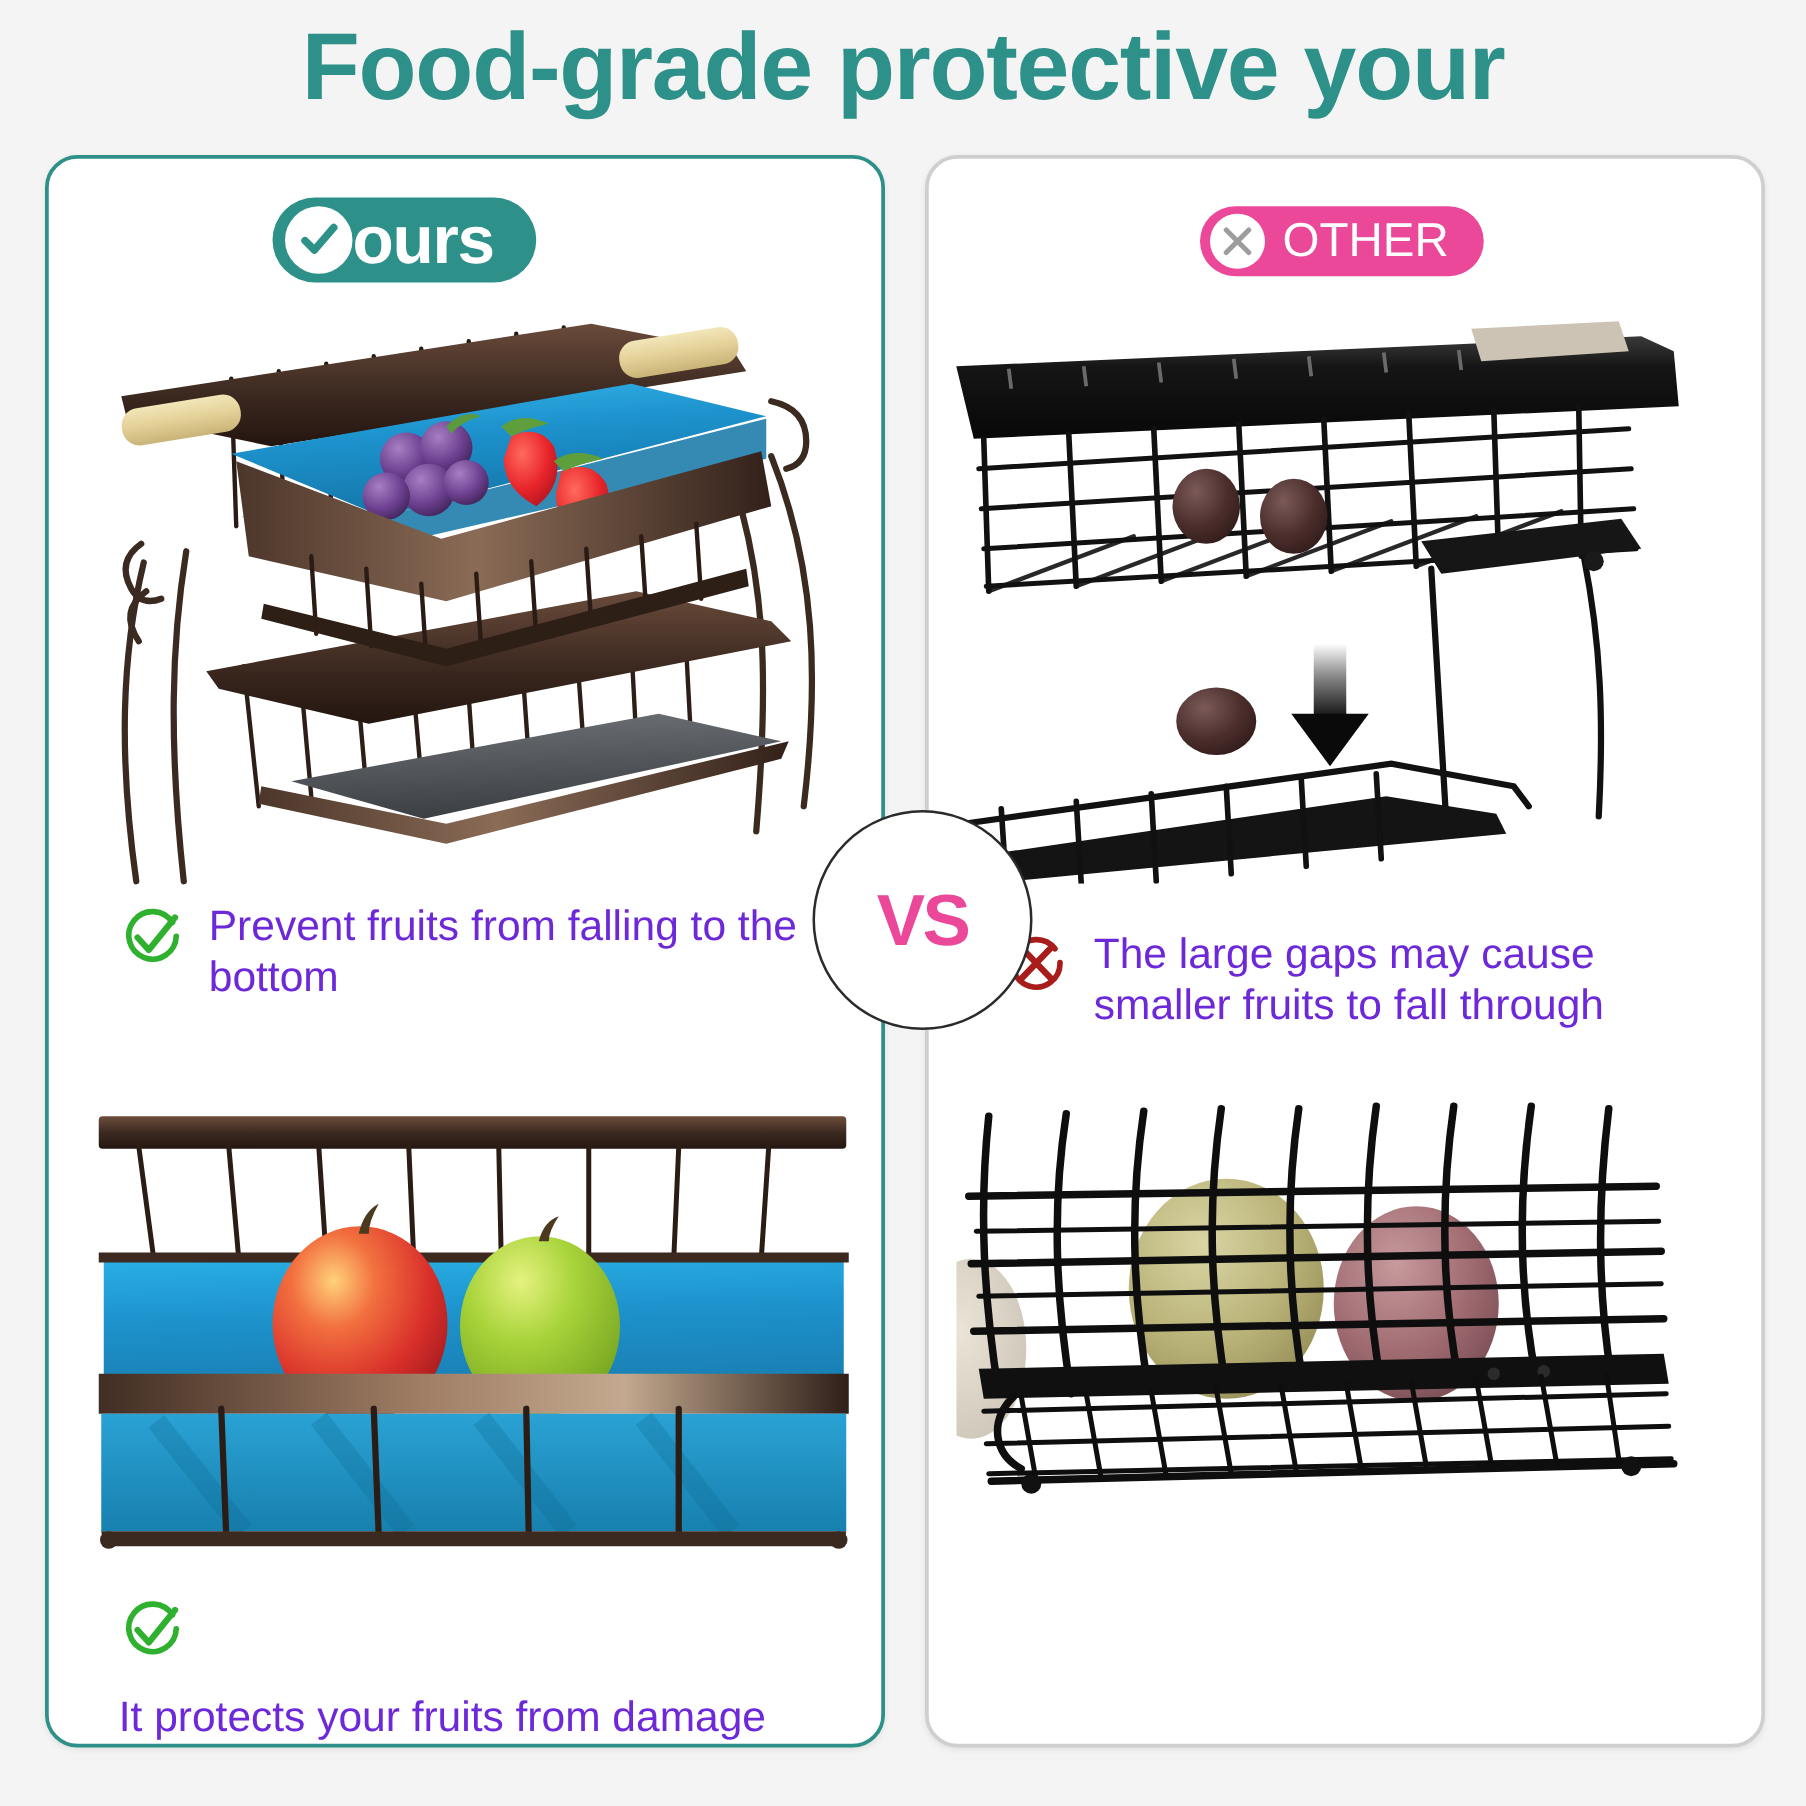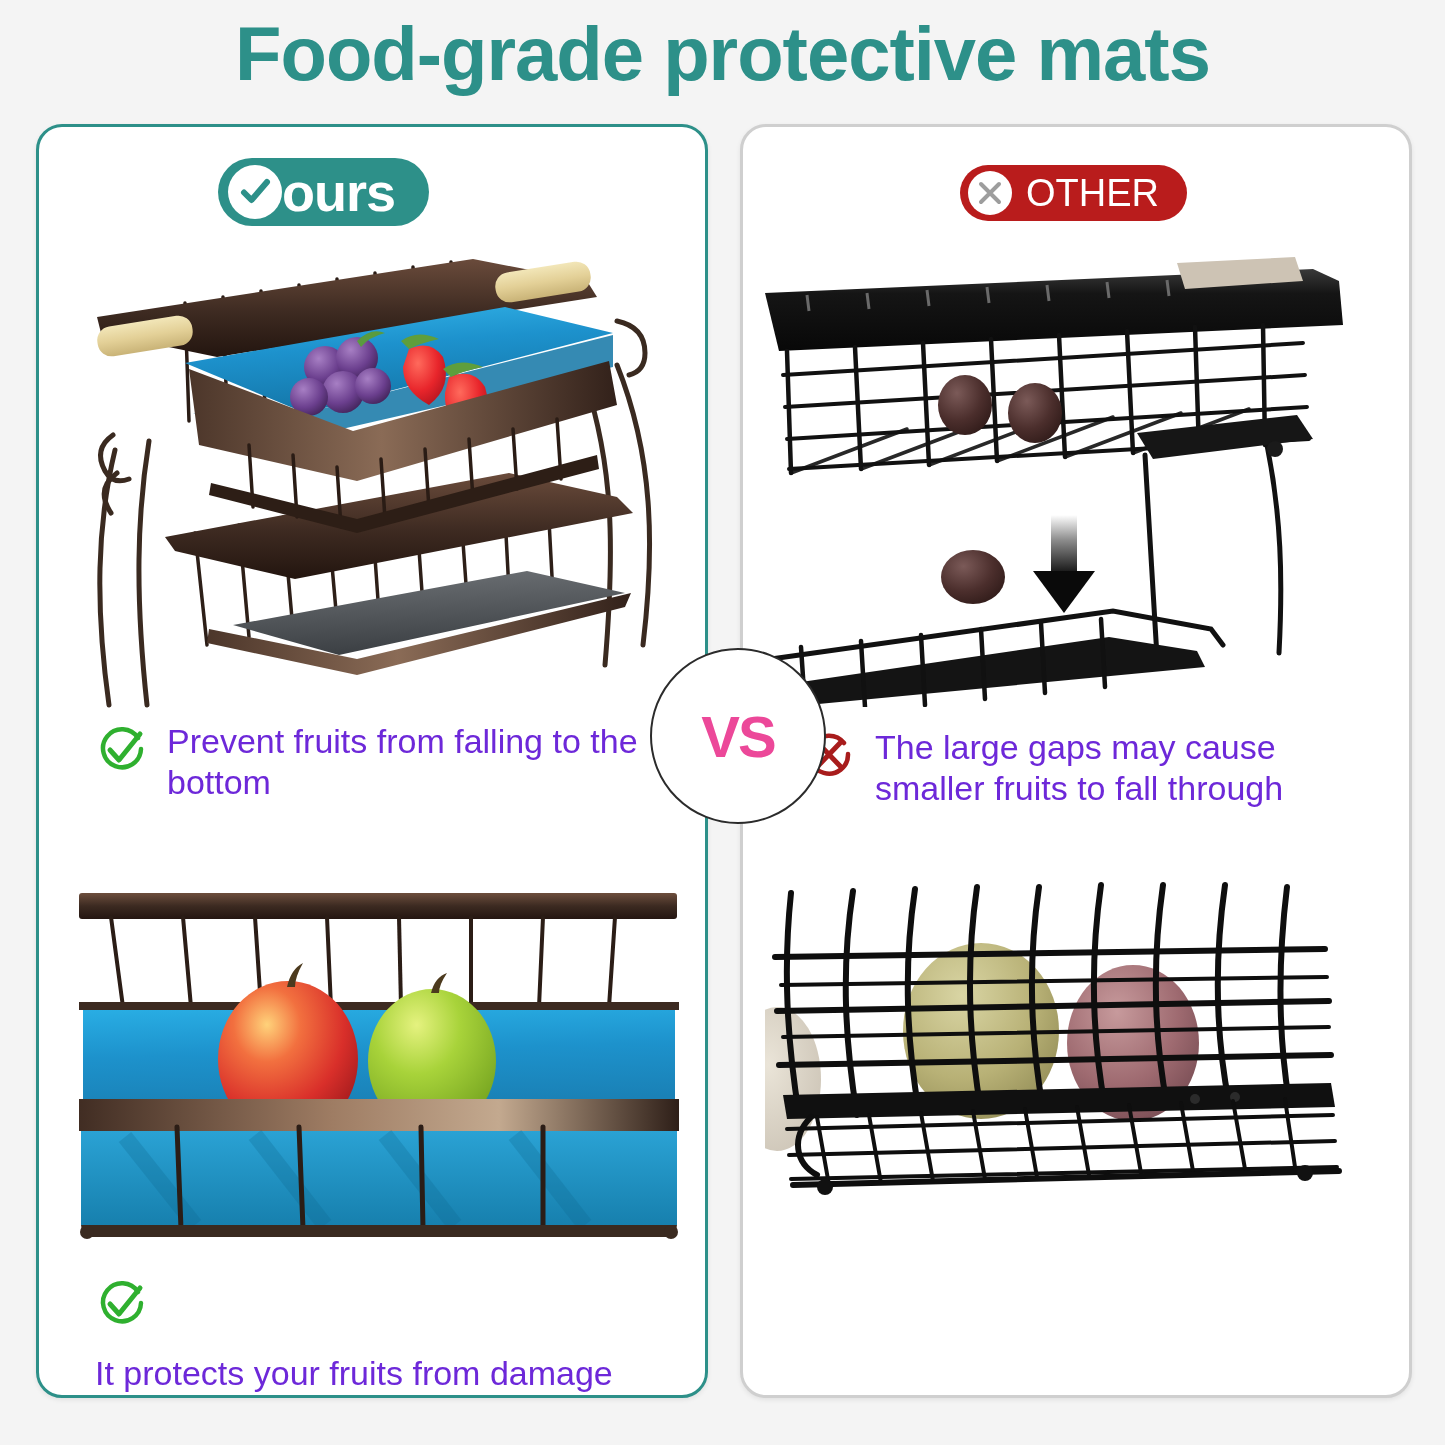--- a/index.html
+++ b/index.html
@@ -61,21 +61,21 @@
     border-radius: 999px;
     padding: 0 34px 0 10px;
     height: 68px;
   }
   #badge-ours {
     left: 179px; top: 31px;
     background: #2d9089;
   }
   #badge-other {
     left: 217px; top: 38px;
-    background: #b91c1c;
+    background: #ec4899;
     height: 56px;
     padding: 0 28px 0 8px;
   }
   .badge-mark {
     width: 54px; height: 54px;
     border-radius: 50%;
     background: #ffffff;
     display: flex; align-items: center; justify-content: center;
     flex: none;
   }
@@ -99,21 +99,21 @@
   }
   .caption-icon { flex: none; margin-top: 2px; }
   .caption-text {
     font-size: 34px;
     line-height: 41px;
     color: #6d28d9;
     font-weight: 500;
   }
   #cap-ours-1 { left: 56px; top: 594px; width: 580px; }
   #cap-ours-2 { left: 56px; top: 1148px; width: 560px; flex-direction: column; }
-  #cap-other-1 { left: 60px; top: 600px; width: 590px; }
+  #cap-other-1 { left: 60px; top: 616px; width: 590px; }
   #cap-other-2 { left: 60px; top: 1120px; width: 590px; }
   #cap-other-1 .caption-text, #cap-other-2 .caption-text { font-weight: 400; }
 
   
   #vs-circle {
     position: absolute;
     left: 650px; top: 648px;
     width: 176px; height: 176px;
     border-radius: 50%;
     background: #ffffff;
@@ -127,21 +127,21 @@
   }
 
   
   .wire { stroke-linecap: round; }
 </style>
 </head>
 <body>
 
 <div id="root">
 
-  <div id="title">Food-grade protective mats</div>
+  <div id="title">Food-grade protective your</div>
 
   <div class="panel" id="panel-ours">
 
     <div class="badge" id="badge-ours">
       <span class="badge-mark">
         <svg width="40" height="40" viewBox="0 0 40 40">
           <path d="M9 20.5 L16.5 28 L32 10" fill="none" stroke="#2d9089" stroke-width="6" stroke-linecap="round" stroke-linejoin="round"></path>
         </svg>
       </span>
       <span class="badge-label">ours</span>

